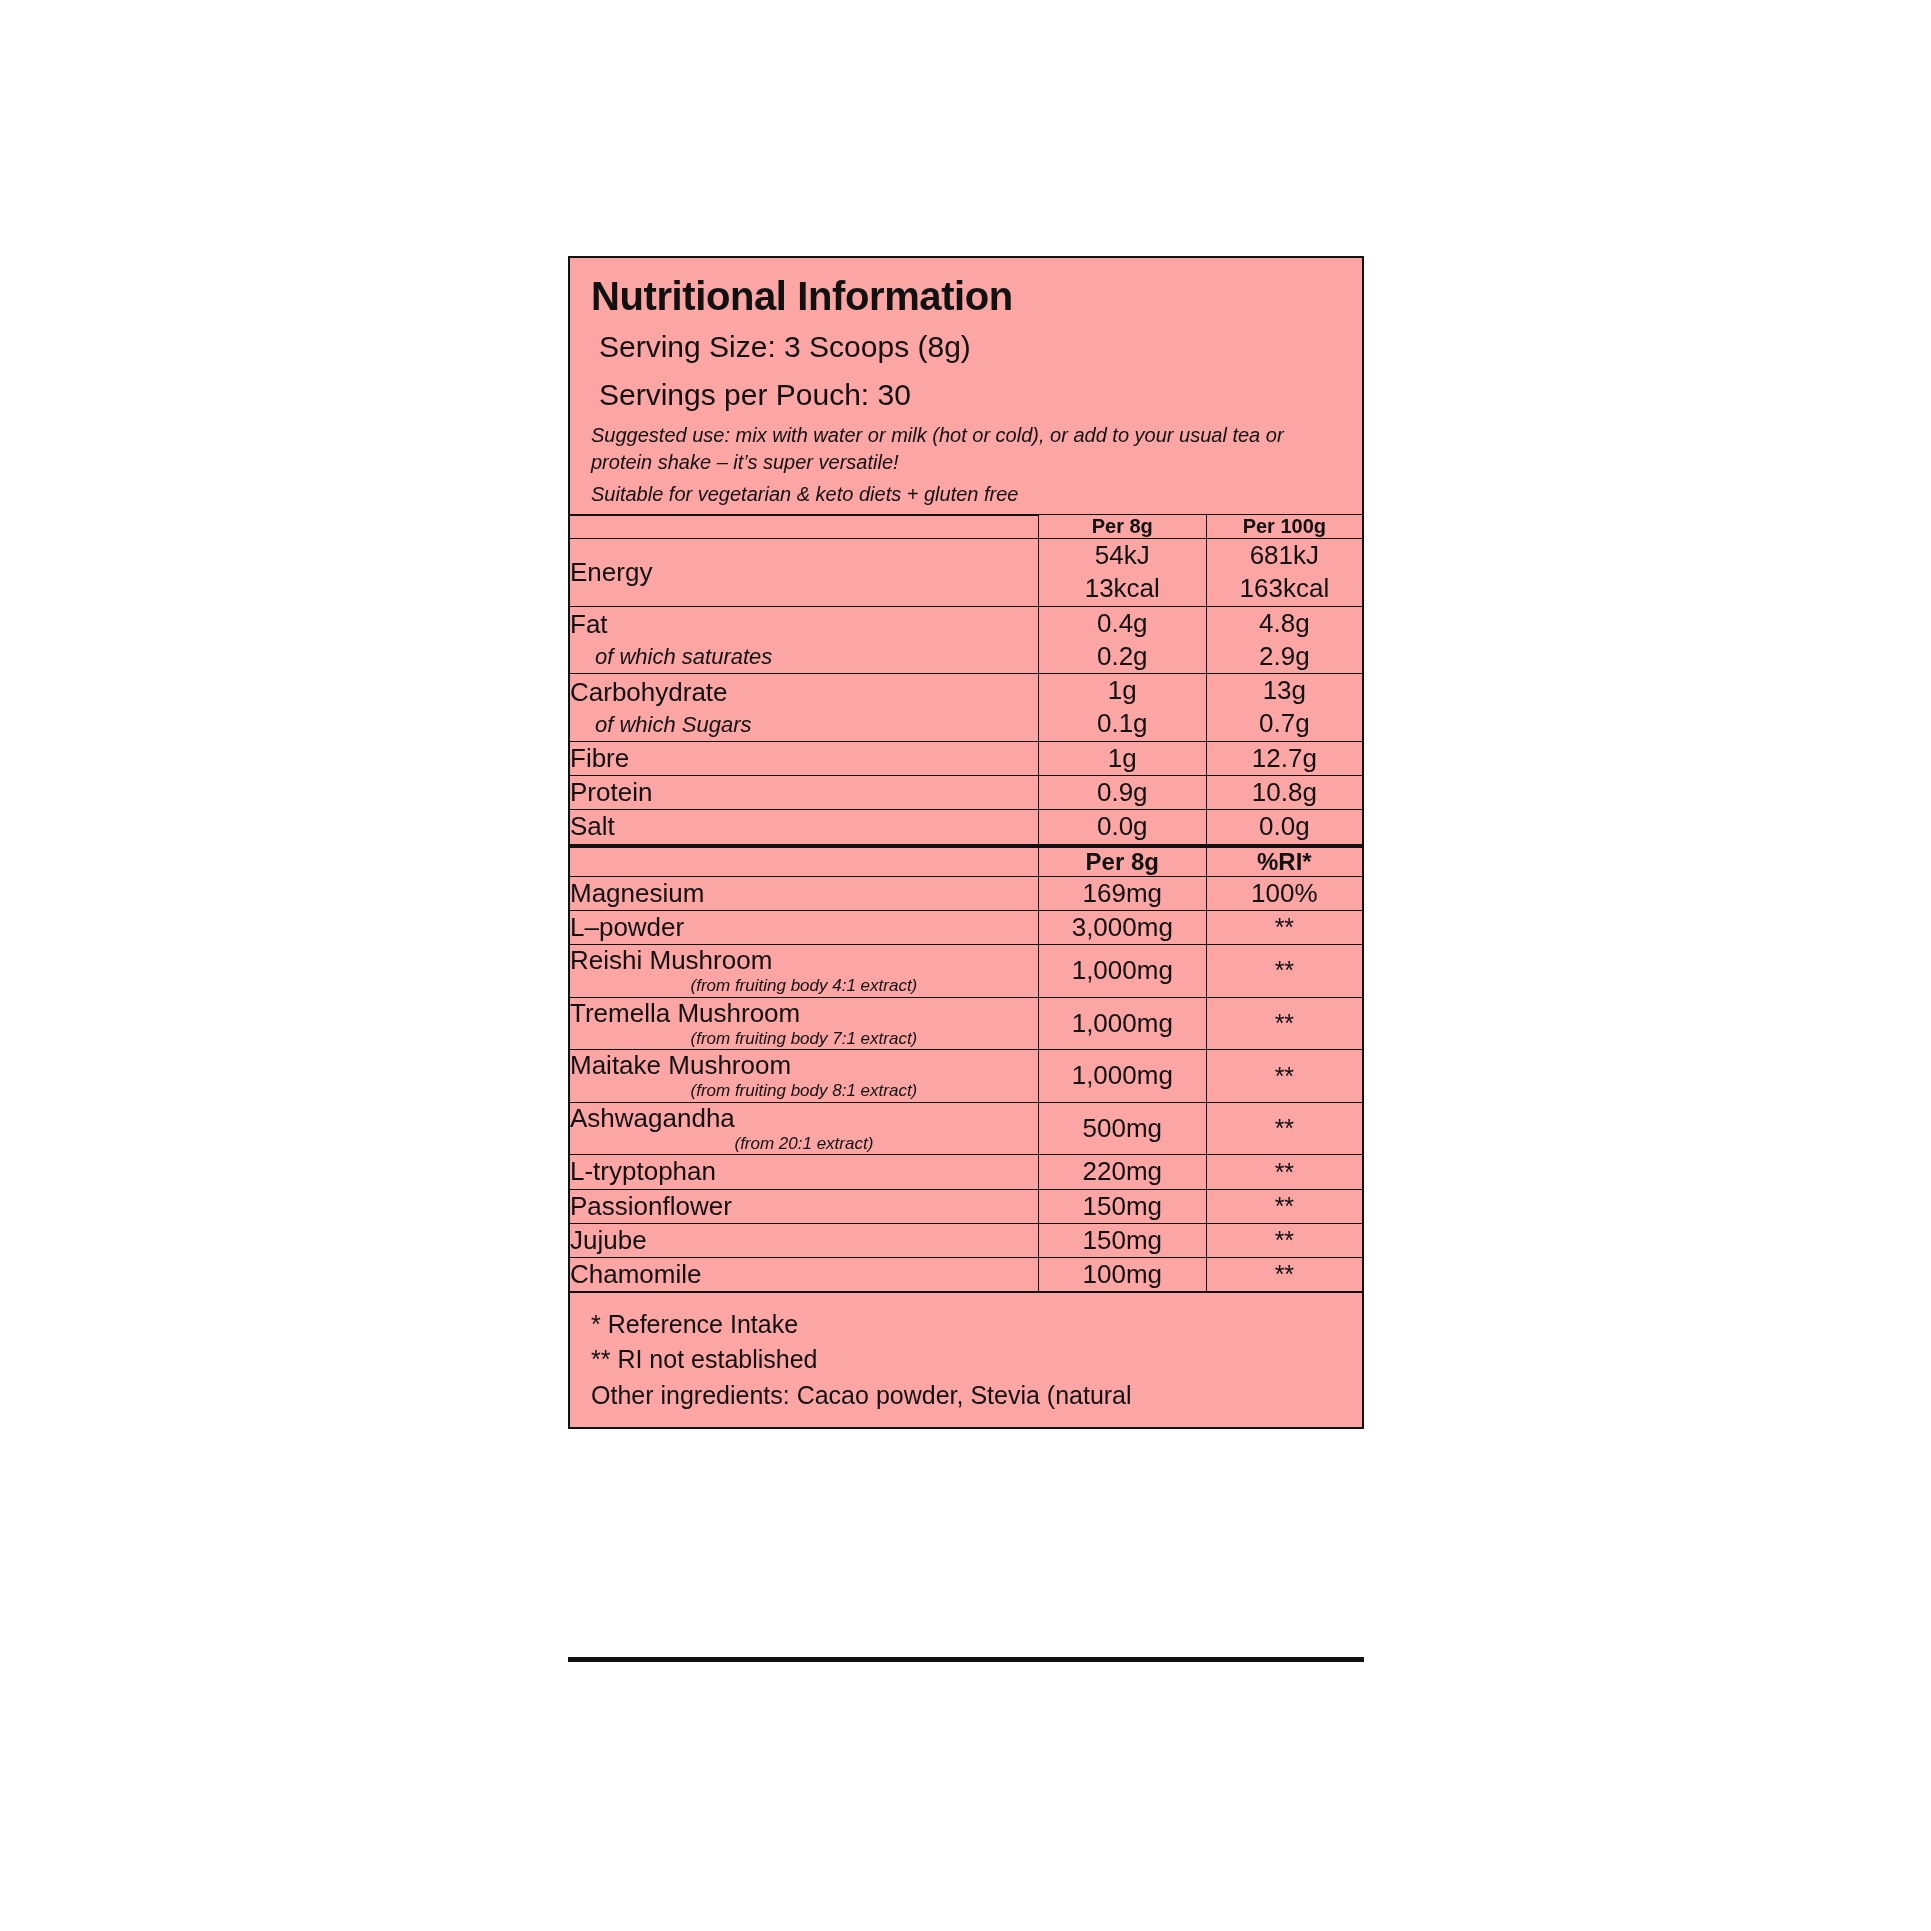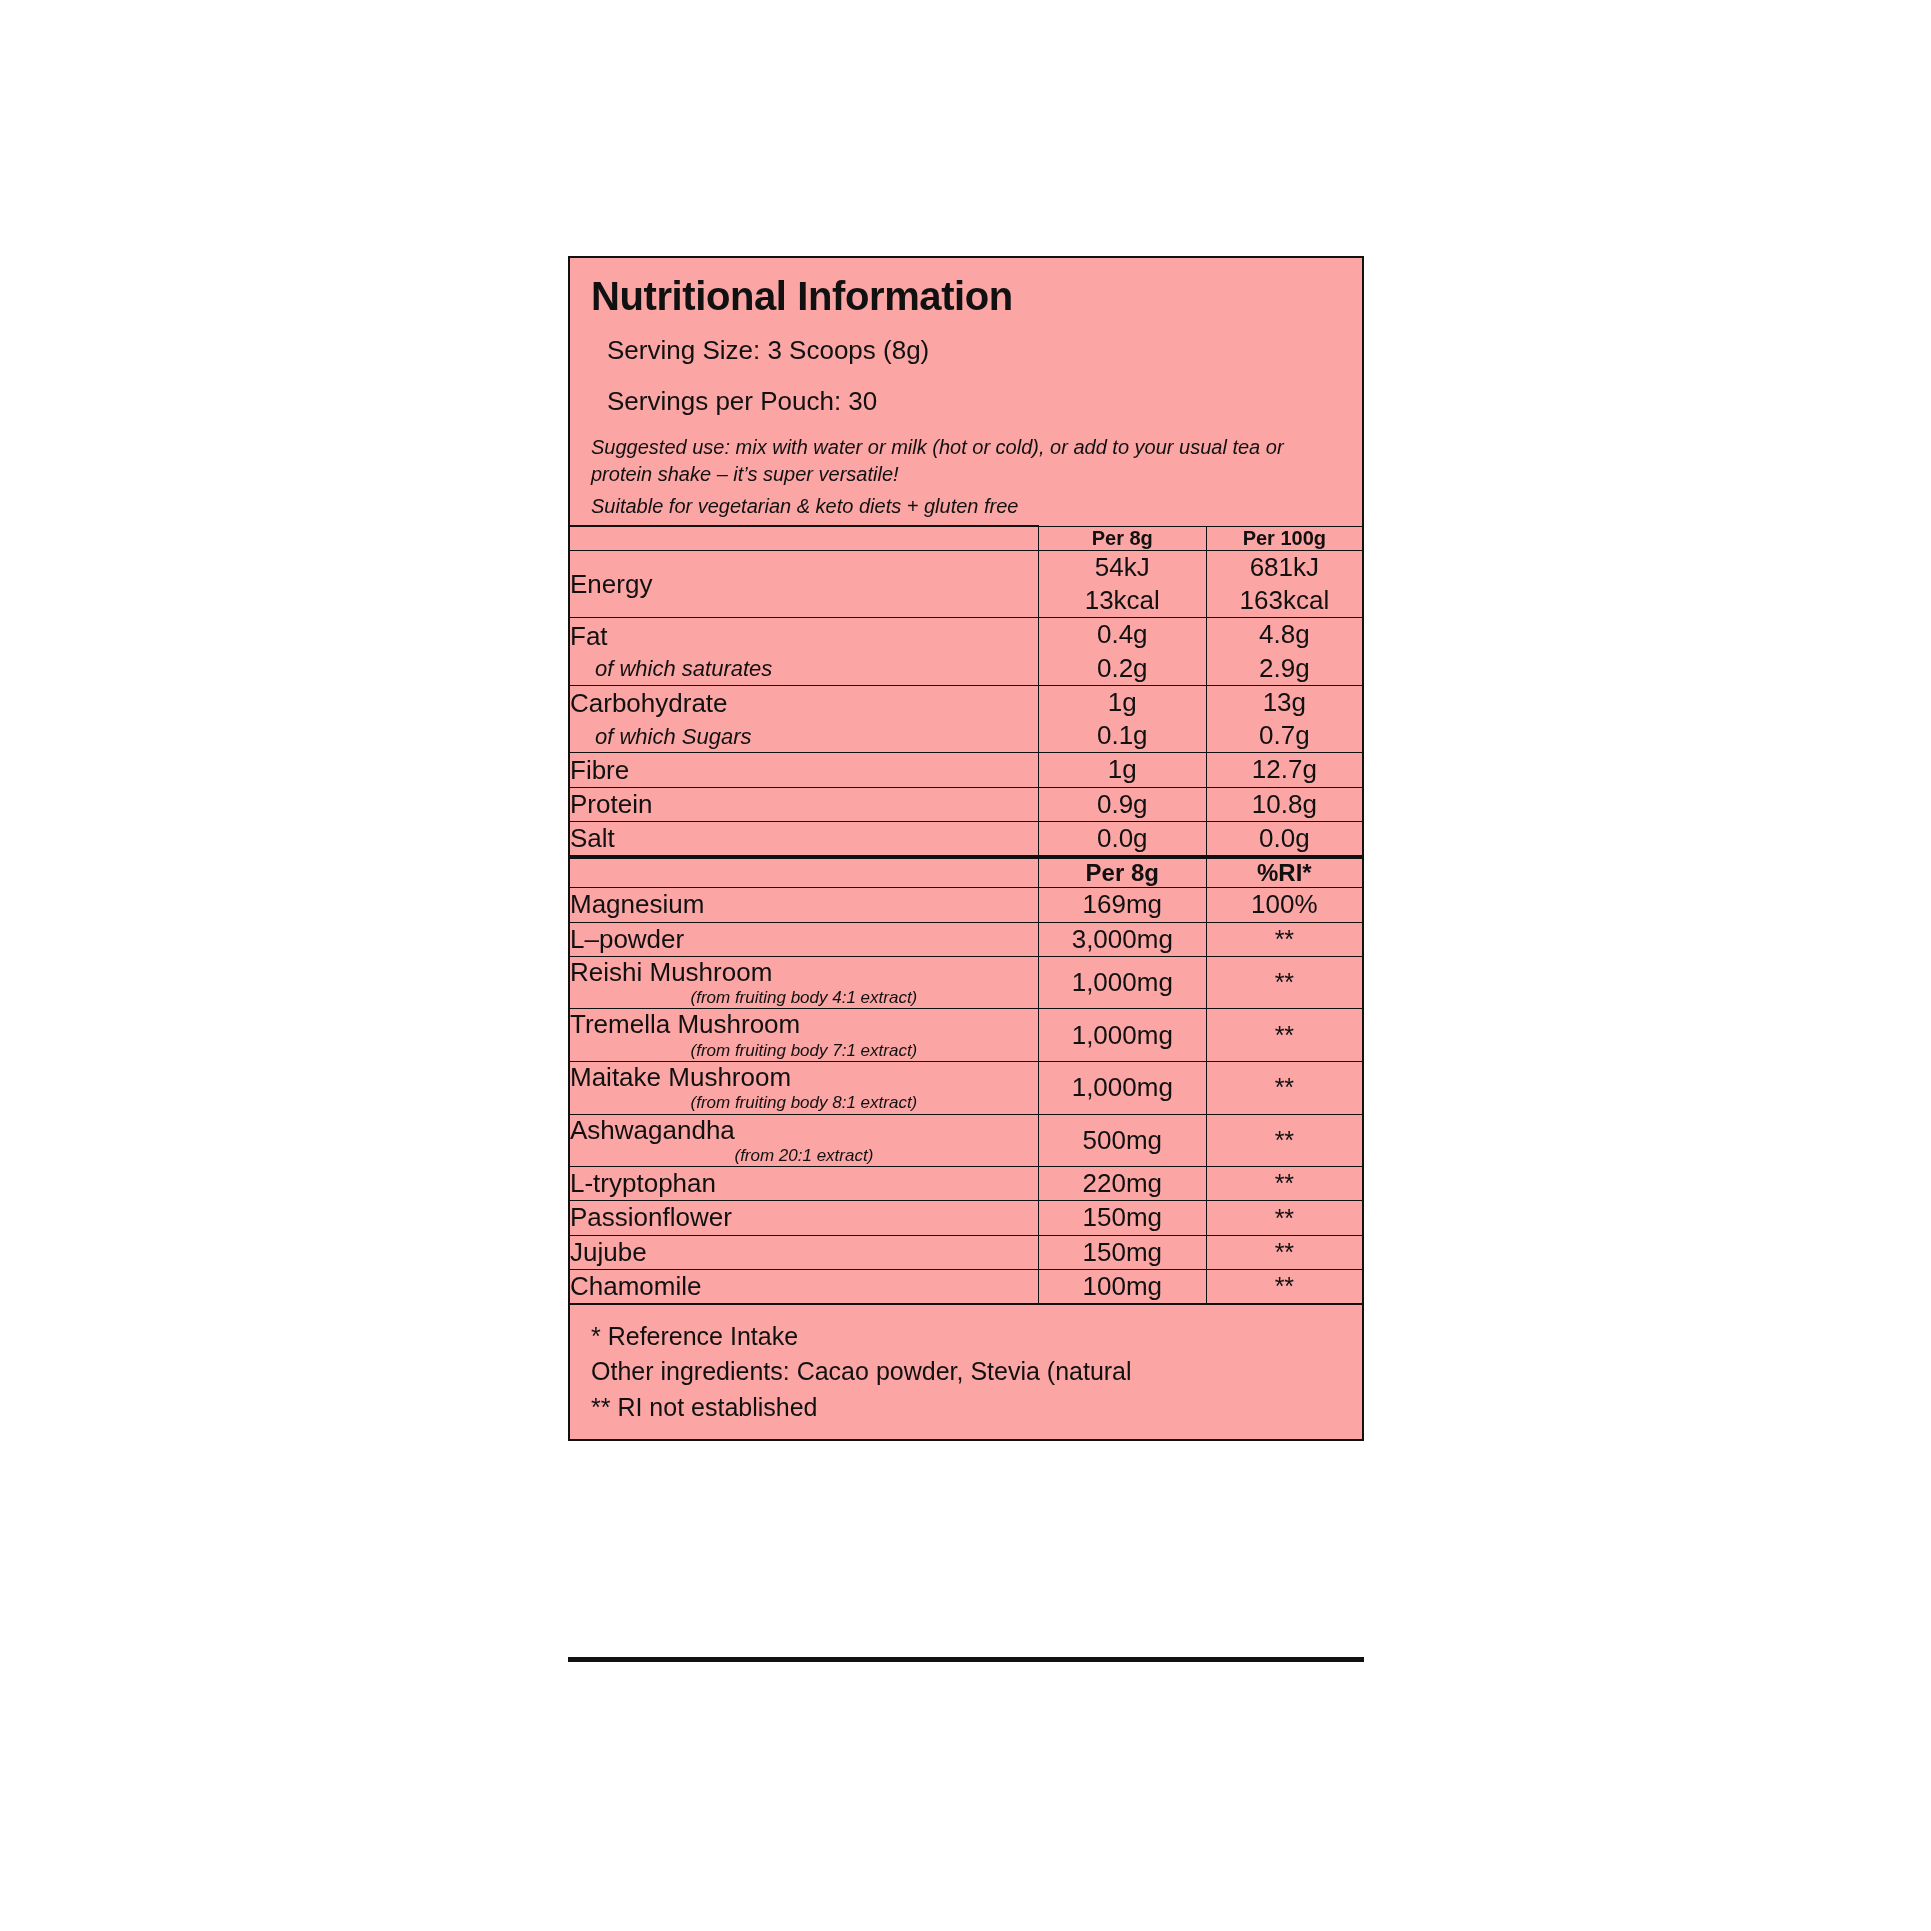--- a/index.html
+++ b/index.html
@@ -33,23 +33,23 @@
 
   .title {
     font-size: 40px;
     font-weight: bold;
     letter-spacing: -0.4px;
     margin: 0 0 9.7px 0;
     line-height: 1.05;
   }
 
   .serving-line {
-    font-size: 26px;
+    font-size: 30px;
     line-height: 1.32;
-    margin: 16px;
+    margin: 8px;
   }
 
   .note {
     font-size: 20px;
     font-style: italic;
     line-height: 1.33;
     margin: 5.8px 0 0 0;
   }
   .note.second { margin-top: 1.9px; }
 
@@ -321,20 +321,20 @@
       <tr>
         <td class="name-cell">Chamomile</td>
         <td class="val-cell">100mg</td>
         <td class="val-star right-open">**</td>
       </tr>
     </tbody>
   </table>
 
   <div class="footer">
     <div class="footer-line">* Reference Intake</div>
+    <div class="footer-line">** RI not established</div>
     <div class="footer-line">Other ingredients: Cacao powder, Stevia (natural</div>
-    <div class="footer-line">** RI not established</div>
   </div>
 
 </div>
 
 <div class="bottom-rule"></div>
 
 
 </body></html>

